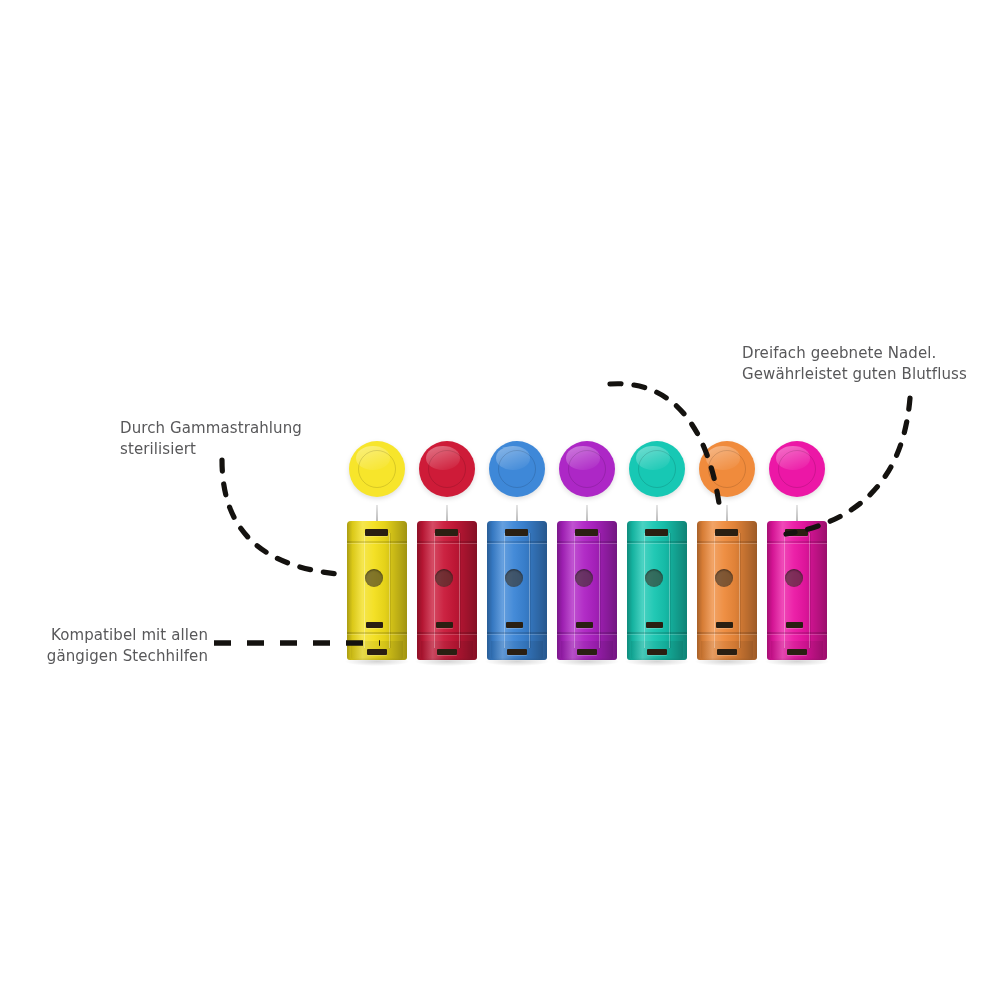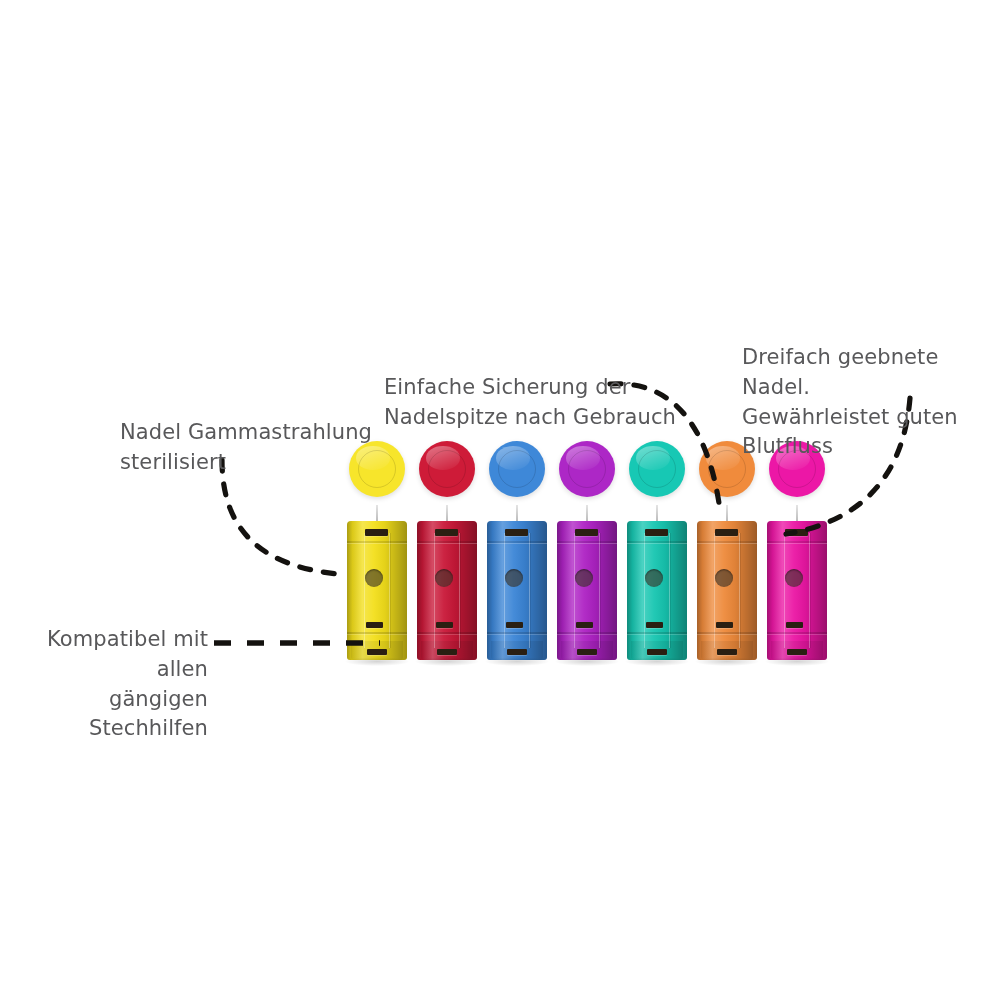--- a/index.html
+++ b/index.html
@@ -13,21 +13,21 @@
     height: 1000px;
     background: #ffffff;
     overflow: hidden;
     font-family: "DejaVu Sans", sans-serif;
   }
 
   
   .anno {
     position: absolute;
     color: #58585a;
-    font-size: 21px;
+    font-size: 15px;
     line-height: 1.42;
     letter-spacing: 0.1px;
     white-space: pre-line;
   }
   .anno-left-top   { left: 120px; top: 418px; text-align: left; }
   .anno-left-bot   { left: 42px;  top: 625px; width: 166px; text-align: right; }
   .anno-mid-top    { left: 384px; top: 373px; text-align: left; }
   .anno-right-top  { left: 742px; top: 343px; text-align: left; }
 
   
@@ -335,25 +335,23 @@
       </div>
     </div>
 
   <svg id="connectors" viewBox="0 0 1000 1000">
       <path d="M 222,460 C 222,520 250,565 338,574" class="dash"></path>
       <path d="M 610,384 C 668,380 706,420 719,503" class="dash"></path>
       <path d="M 910,398 C 904,470 868,520 786,534" class="dash"></path>
       <path d="M 214,643 L 380,643" class="dash-flat"></path>
     </svg>
 
-  <div class="anno anno-left-top">Nadel Gammastrahlung
+  <div class="anno anno-left-top">Durch Gammastrahlung
 sterilisiert</div>
 
-  <div class="anno anno-mid-top">Einfache Sicherung der
-Nadelspitze nach Gebrauch</div>
 
   <div class="anno anno-right-top">Dreifach geebnete Nadel.
 Gewährleistet guten Blutfluss</div>
 
   <div class="anno anno-left-bot">Kompatibel mit allen
 gängigen Stechhilfen</div>
 
 </div>
 
 </body></html>

